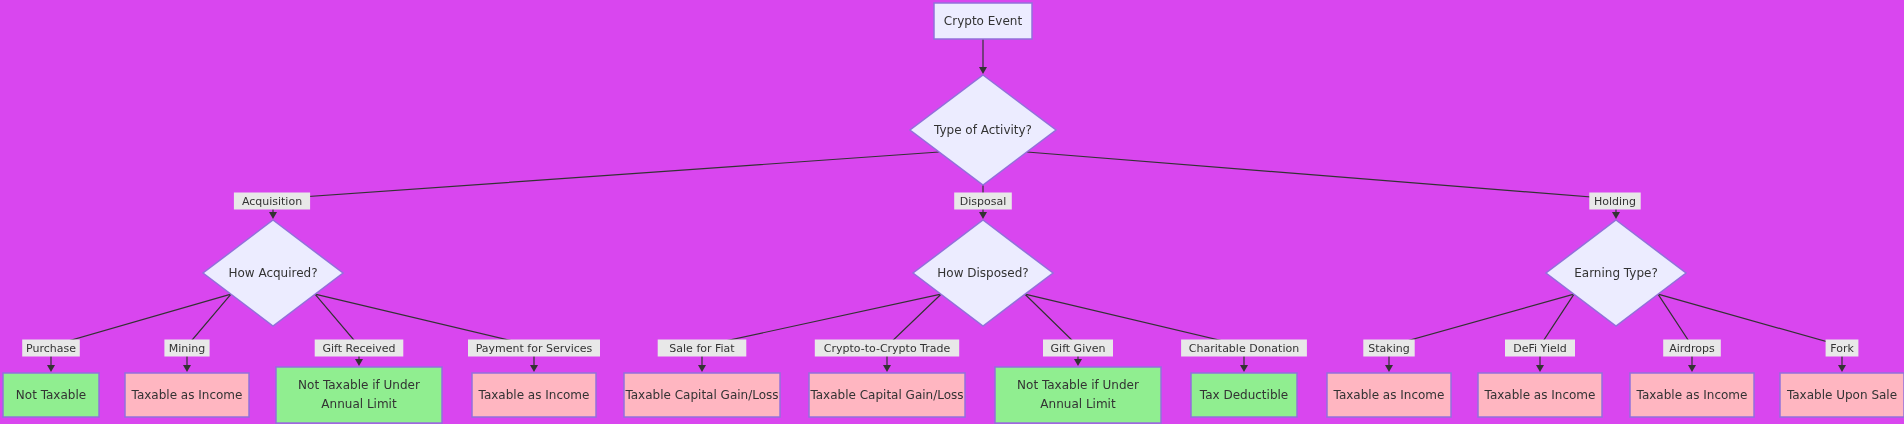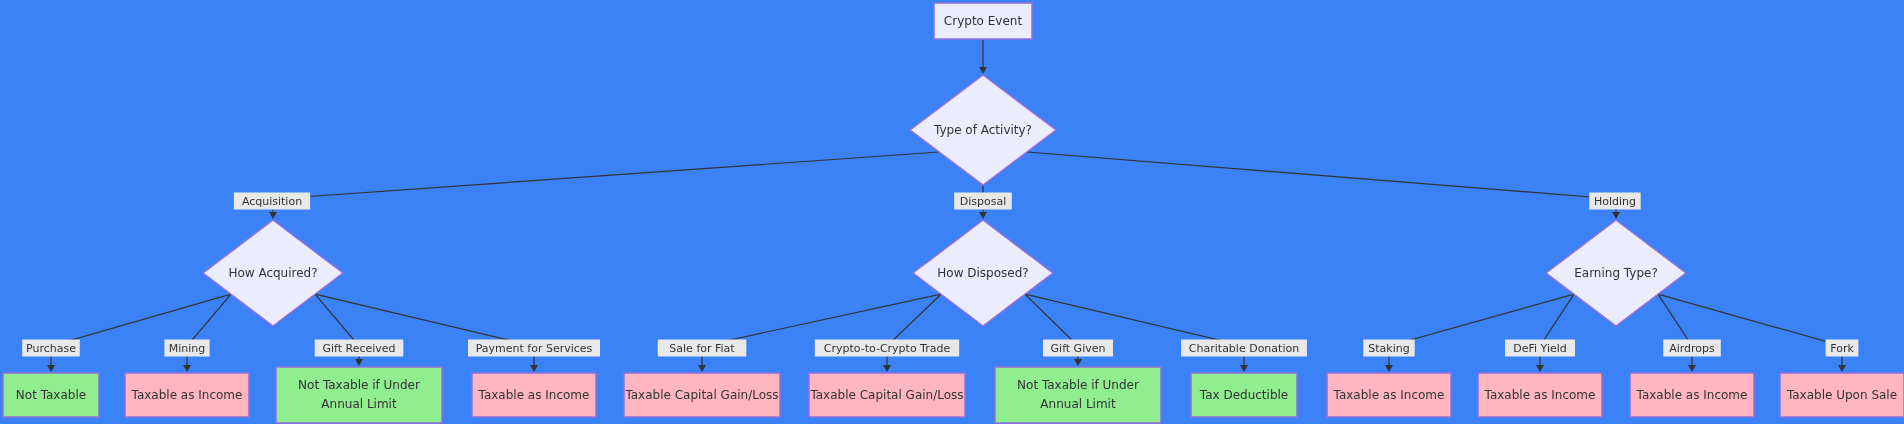--- a/index.html
+++ b/index.html
@@ -10,21 +10,21 @@
   body {
     width: 1904px;
     height: 424px;
     overflow: hidden;
     font-family: "DejaVu Sans", "Liberation Sans", sans-serif;
   }
   #diagram-root {
     position: relative;
     width: 1904px;
     height: 424px;
-    background: #3b82f6;
+    background: #d946ef;
   }
   svg#flow-svg {
     position: absolute;
     top: 0; left: 0;
     width: 1904px;
     height: 424px;
     display: block;
   }
   .edge-path {
     fill: none;

